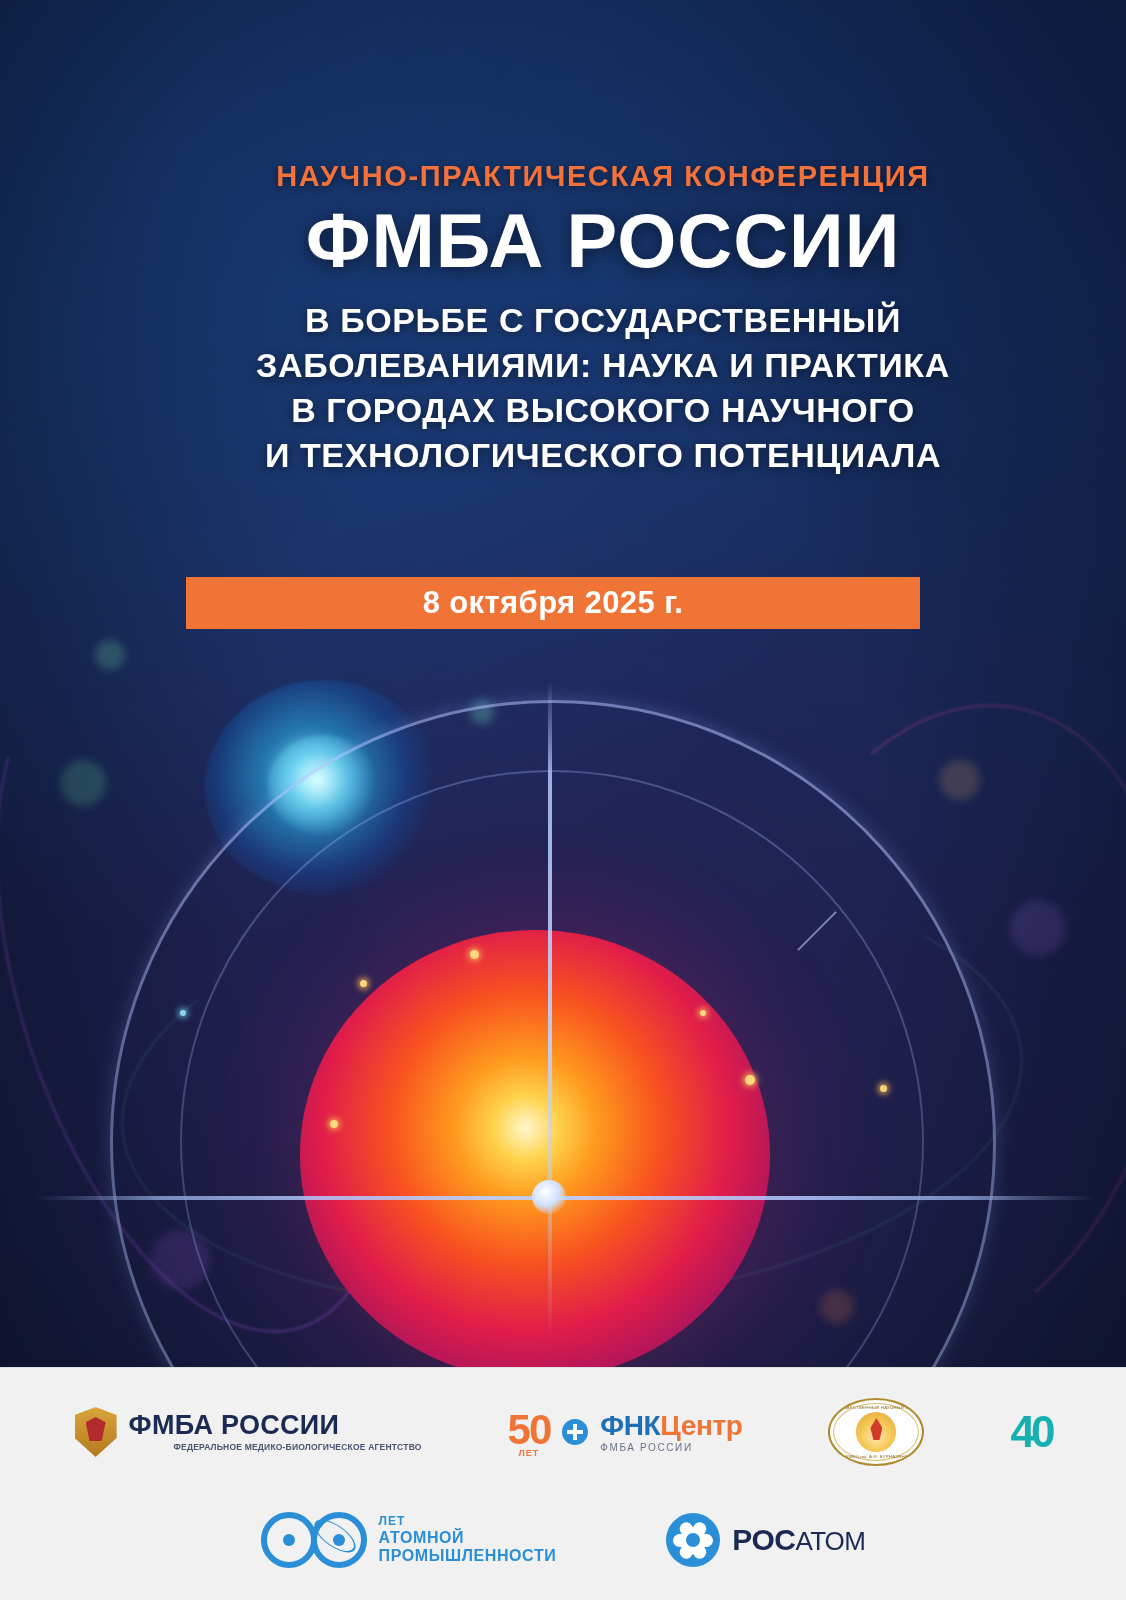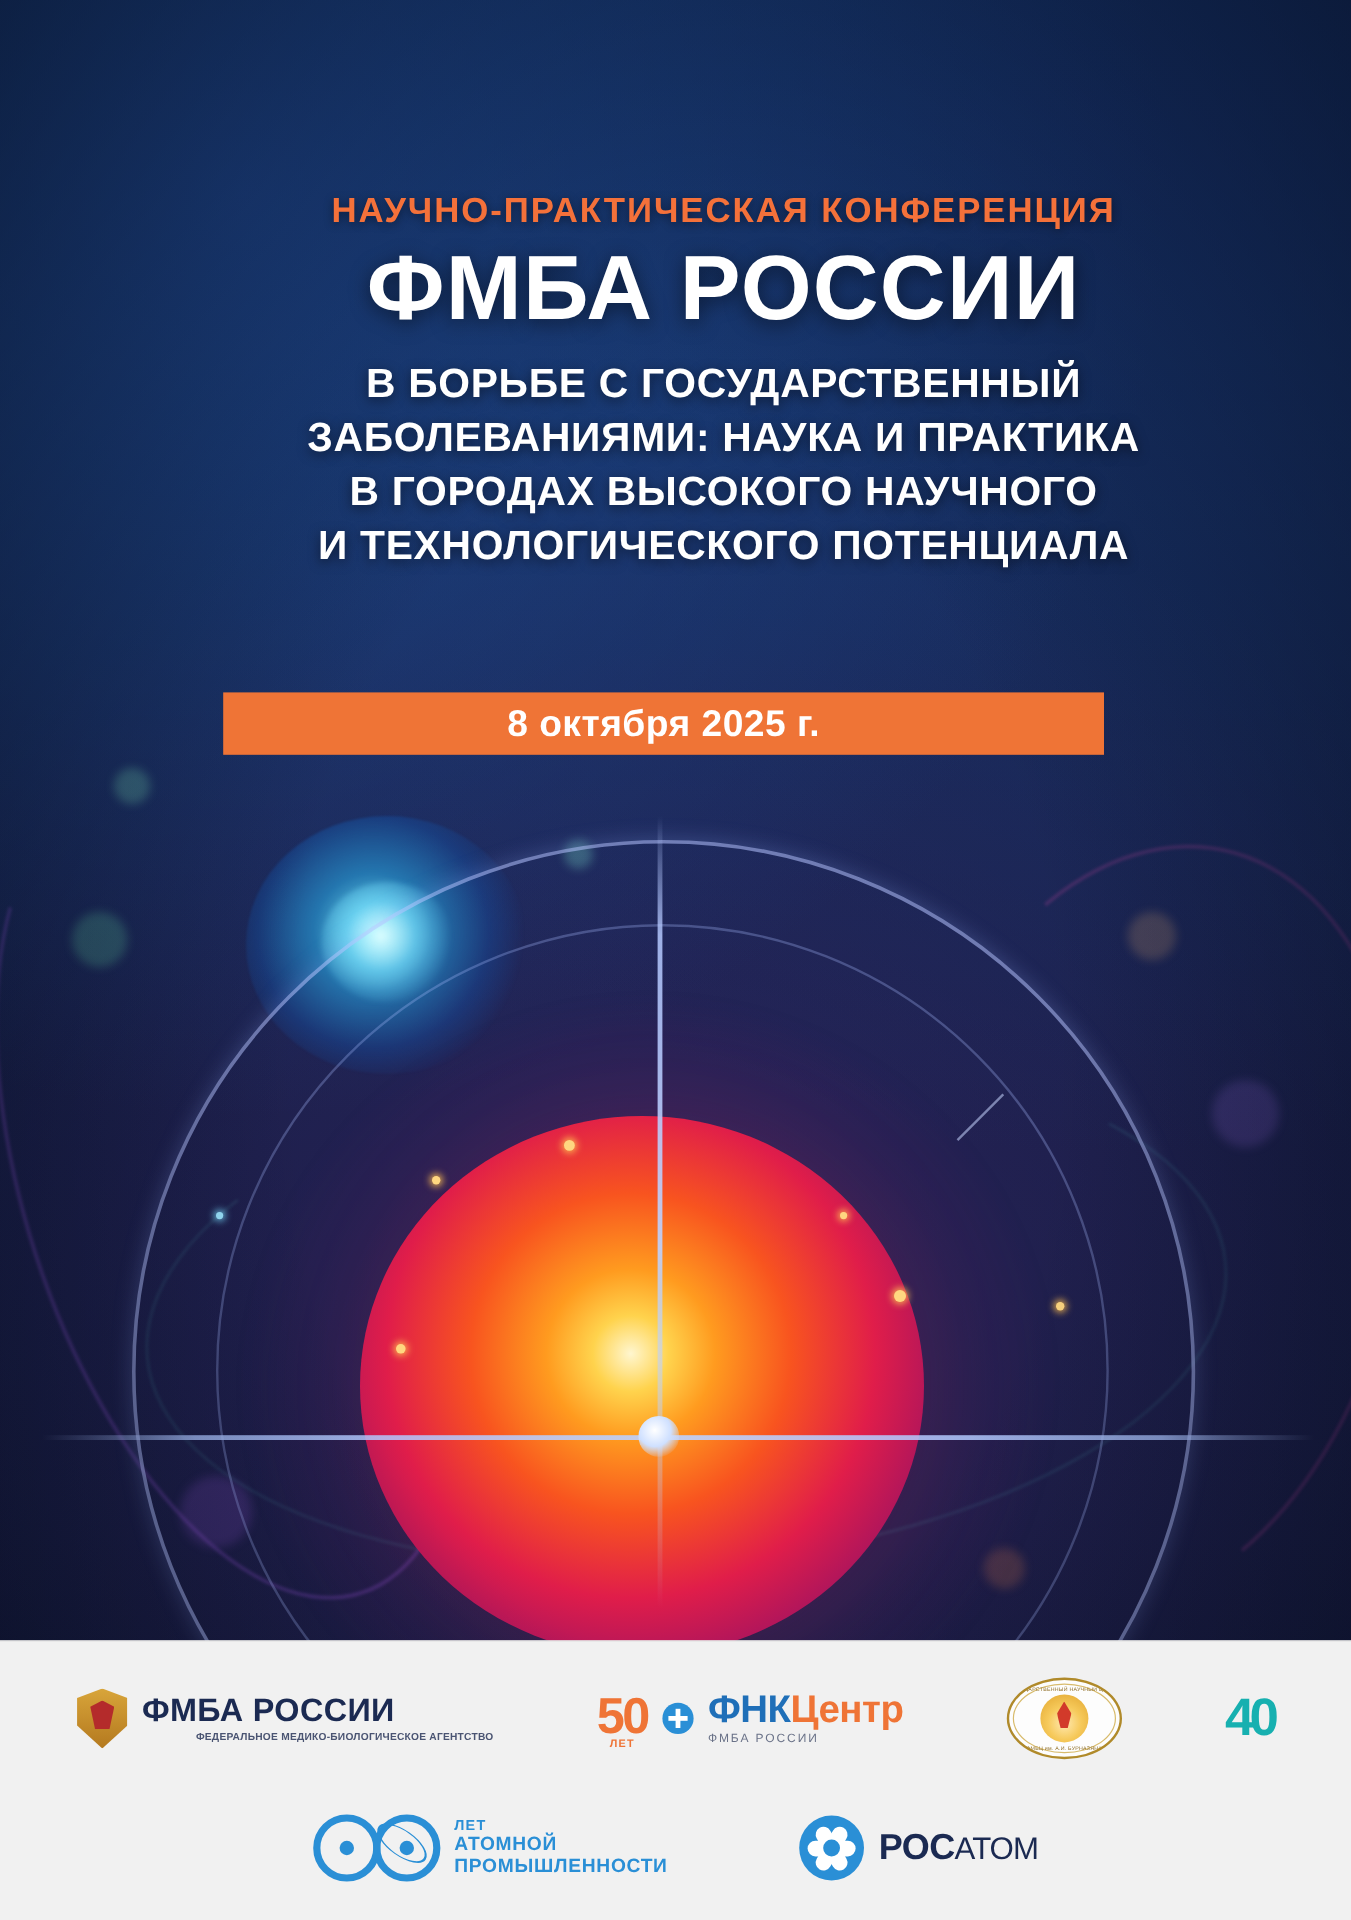--- a/index.html
+++ b/index.html
@@ -289,21 +289,21 @@
   .fnkc-cross {
     width: 26px; height: 26px; border-radius: 50%;
     background: #2a8fd6; position: relative; margin: 0 4px;
   }
   .fnkc-cross::before, .fnkc-cross::after {
     content: ""; position: absolute; background: #fff;
   }
   .fnkc-cross::before { left: 11px; top: 5px; width: 4px; height: 16px; }
   .fnkc-cross::after { left: 5px; top: 11px; width: 16px; height: 4px; }
   .fnkc-text { text-align: left; line-height: 1.05; }
-  .fnkc-text .t1 { font-size: 32px; font-weight: bold; letter-spacing: -0.4px; }
+  .fnkc-text .t1 { font-size: 28px; font-weight: bold; letter-spacing: -0.4px; }
   .fnkc-text .t1 .b { color: #1f6fb8; }
   .fnkc-text .t1 .o { color: #ef7436; }
   .fnkc-text .t2 { font-size: 10px; color: #6a7288; letter-spacing: 1.6px; margin-top: 3px; }
 
   
   .crest-round {
     width: 92px; height: 64px;
     border: 2px solid #b08a2a;
     border-radius: 50%;
     position: relative;

